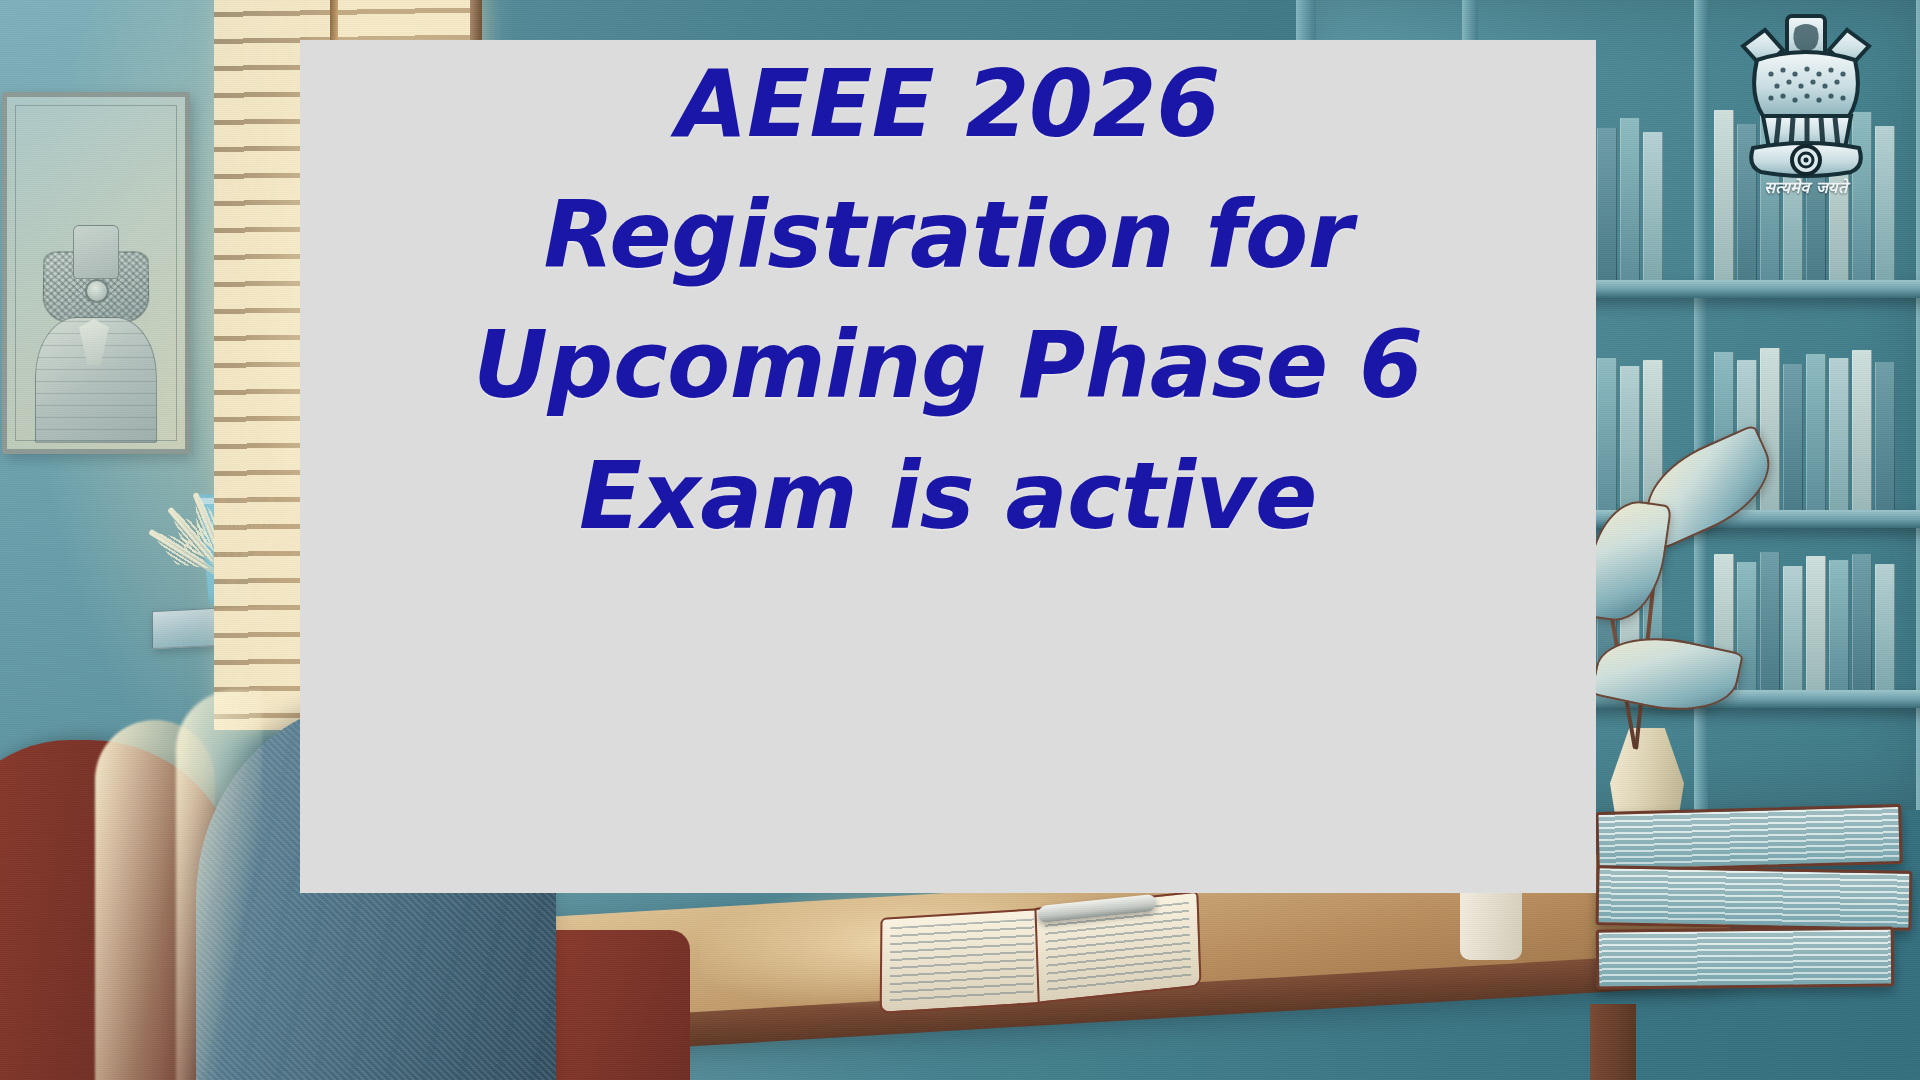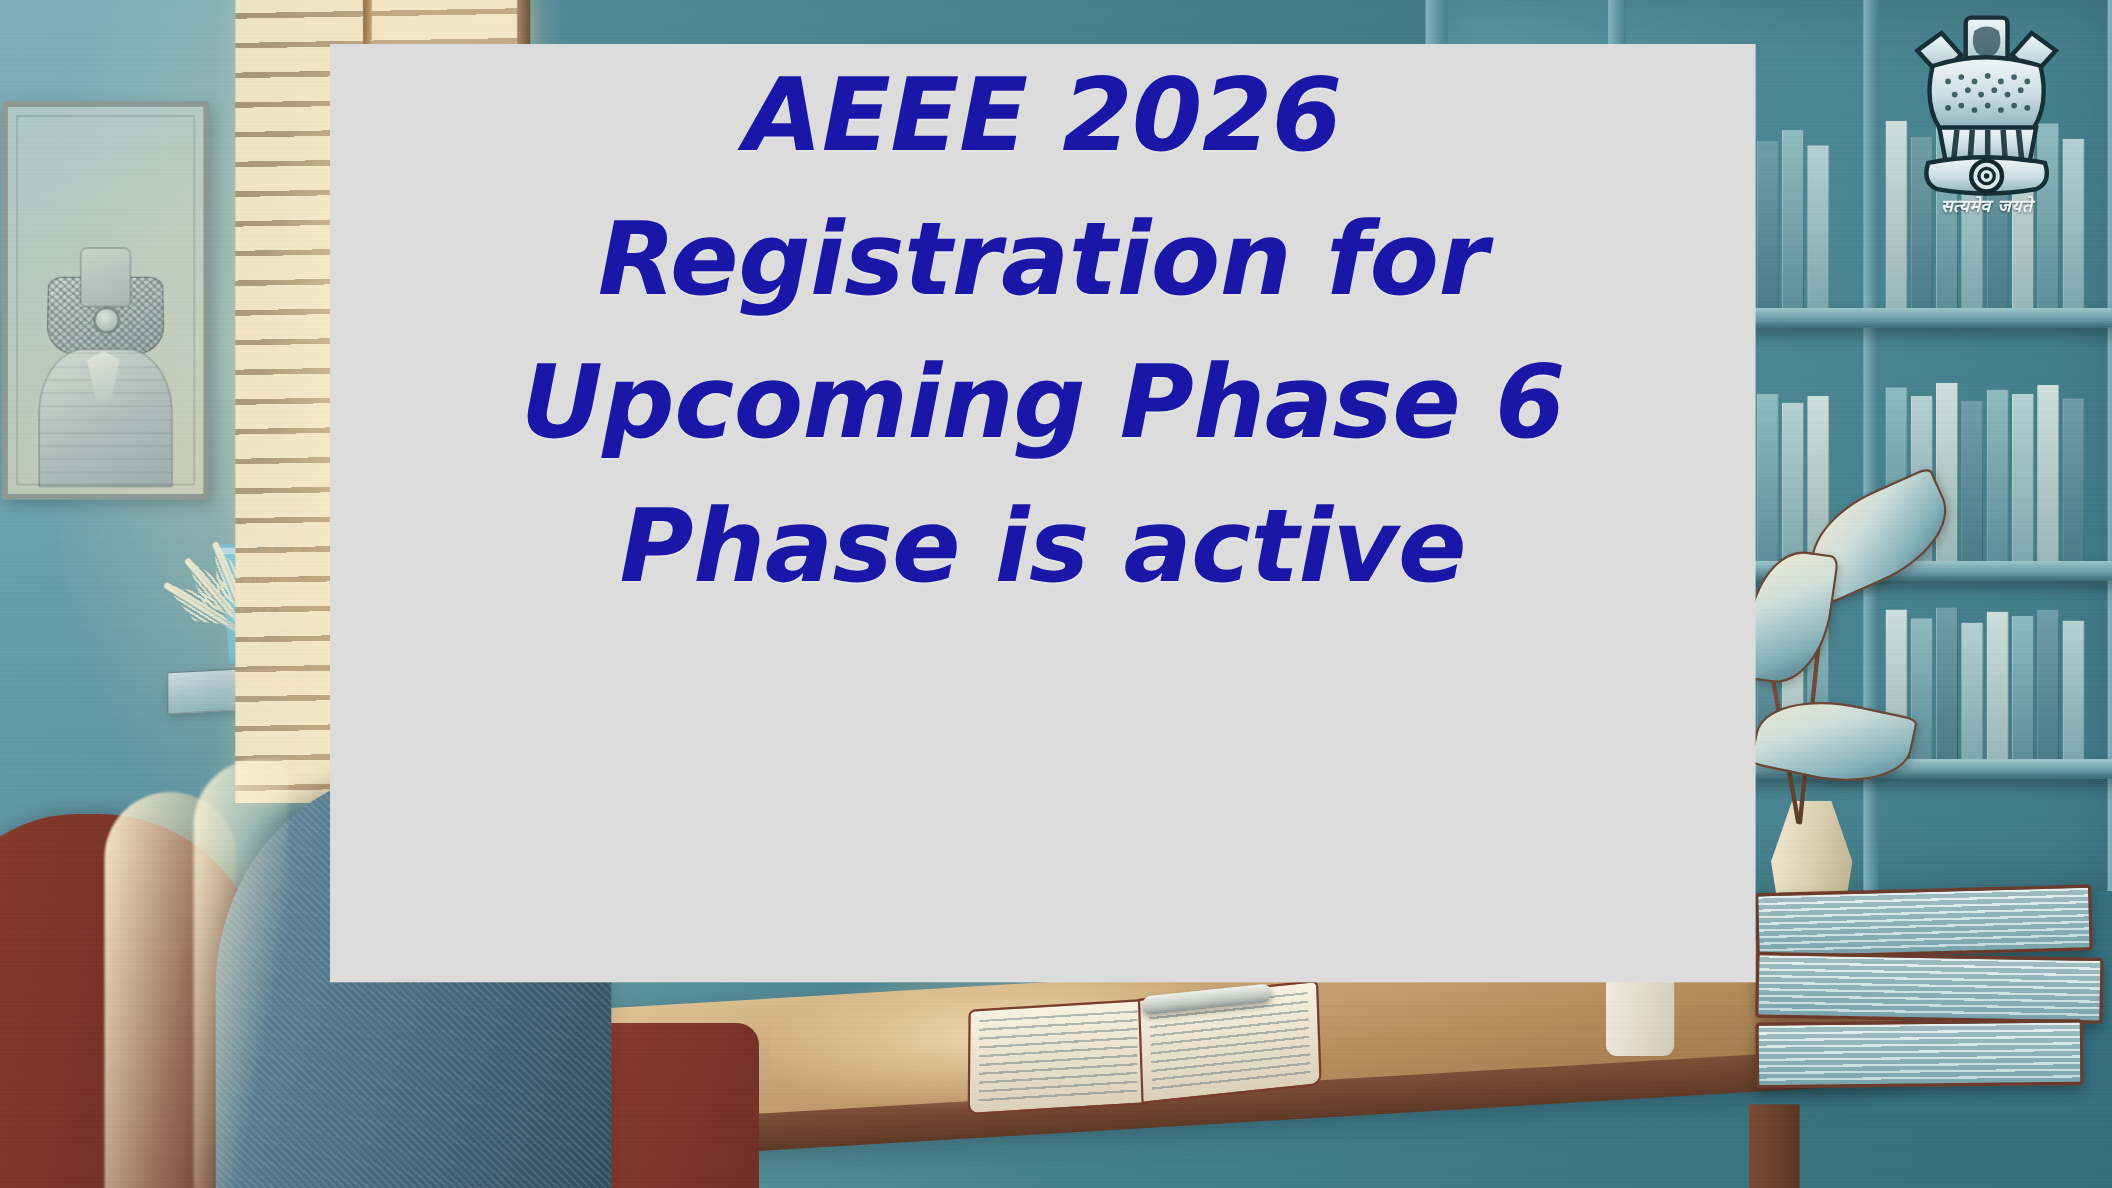--- a/index.html
+++ b/index.html
@@ -620,17 +620,17 @@
       <circle cx="75" cy="152" r="2.5" fill="#12272e"></circle>
     </svg>
     <div class="emblem-caption">सत्यमेव जयते</div>
   </div>
 
   <div class="panel">
     <h1 class="headline">
       <span class="ln">AEEE 2026</span>
       <span class="ln">Registration for</span>
       <span class="ln">Upcoming Phase 6</span>
-      <span class="ln">Phase is active</span>
+      <span class="ln">Exam is active</span>
     </h1>
   </div>
 
 </div>
 
 </body></html>

